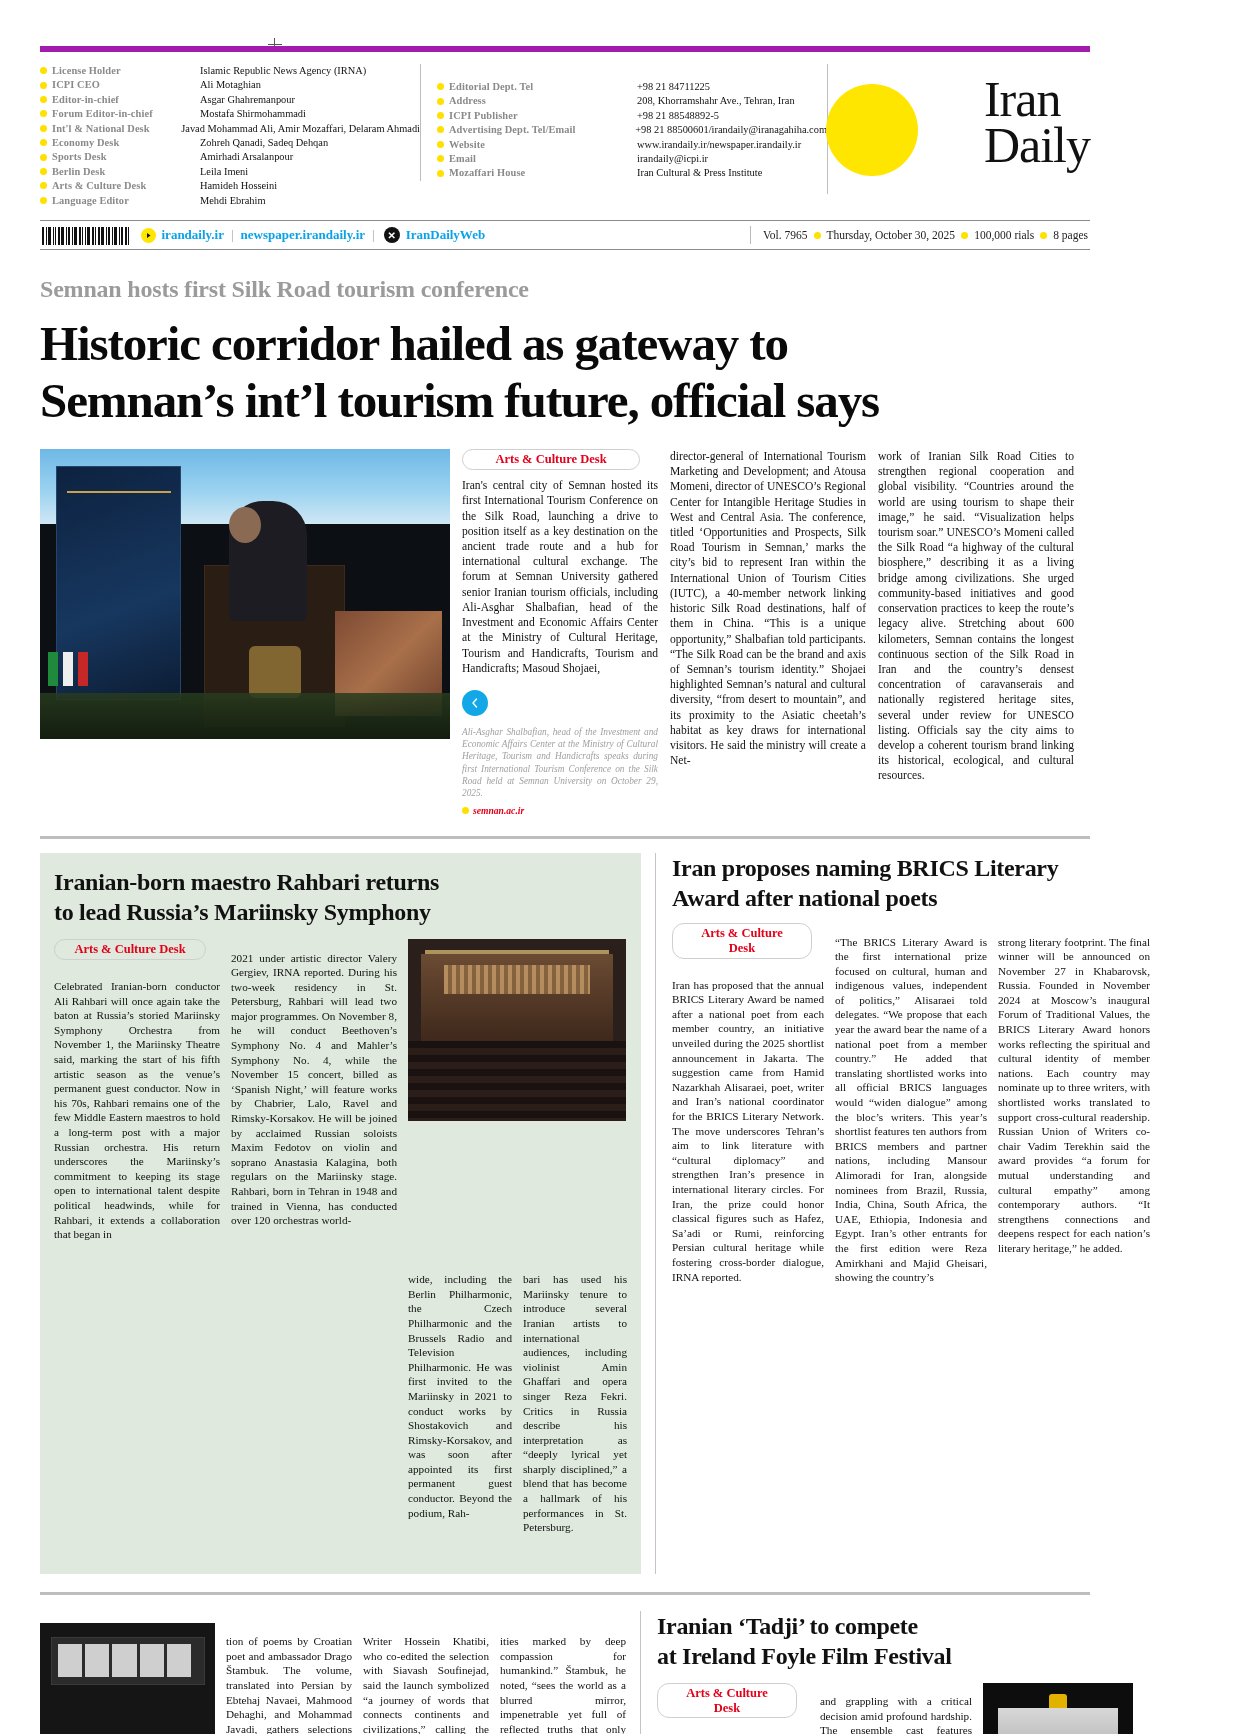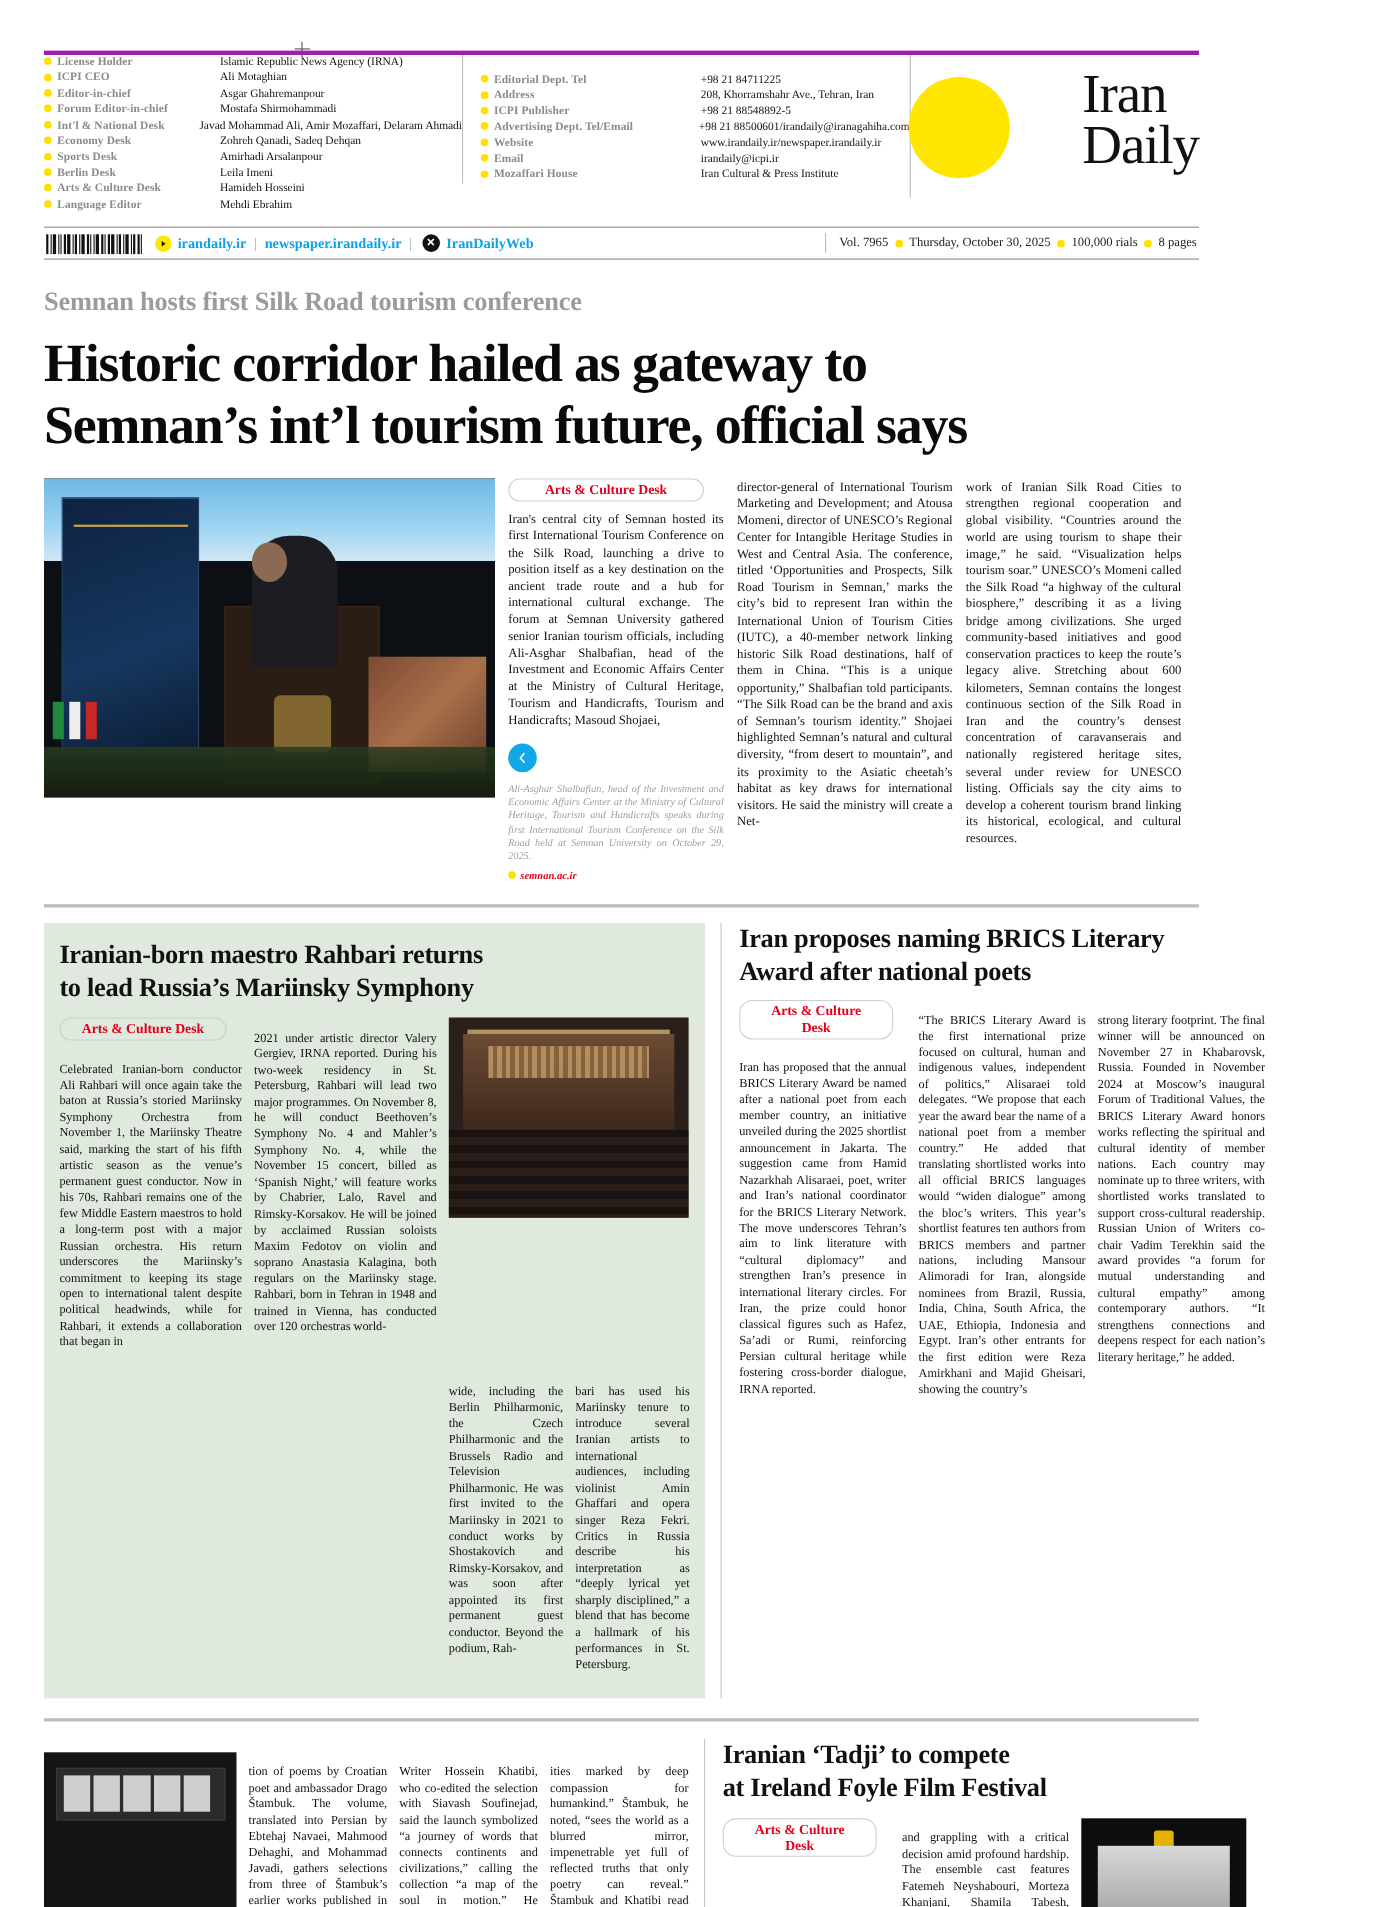--- a/index.html
+++ b/index.html
@@ -14,21 +14,21 @@
   .page{
     position:absolute;
     left:40px; top:46px;
     width:1050px;
     }
   .crop-mark{position:absolute;left:268px;top:38px;width:14px;height:14px;}
   .crop-mark:before{content:"";position:absolute;left:6px;top:0;width:1px;height:14px;background:#555;}
   .crop-mark:after{content:"";position:absolute;left:0;top:6px;width:14px;height:1px;background:#555;}
 
   
-  .masthead{display:flex;align-items:flex-start;border-top:4px solid #a21caf;}
+  .masthead{display:flex;align-items:flex-start;border-top:6px solid #a21caf;padding-top:12px;}
   .mh-col{flex:0 0 auto;}
   .mh-col.c1{width:380px;}
   .mh-col.c2{width:390px;border-left:1px solid #bdbdbd;padding-left:16px;padding-top:16px;}
   .mh-col.c3{flex:1 1 auto;border-left:1px solid #bdbdbd;padding-left:10px;position:relative;height:130px;}
   .mh-row{display:flex;font-size:10.4px;line-height:14.4px;}
   .mh-label{width:160px;color:#8a8a8a;font-weight:bold;letter-spacing:.1px;white-space:nowrap;}
   .mh-col.c2 .mh-label{width:200px;}
   .mh-value{color:#111;white-space:nowrap;}
   .dot{display:inline-block;width:7px;height:7px;border-radius:50%;background:#ffe000;margin-right:5px;vertical-align:middle;position:relative;top:-1px;}
 
@@ -78,21 +78,21 @@
   .deskpill.wide{width:178px;text-align:center;box-sizing:border-box;}
   .arrow-btn{width:26px;height:26px;border-radius:50%;background:#12a7e6;display:flex;align-items:center;justify-content:center;margin:14px 0 10px 0;}
   .caption{font-size:9.3px;line-height:12.2px;color:#a0a0a0;font-style:italic;text-align:justify;}
   .srcline{font-size:9.6px;color:#e2001a;font-style:italic;font-weight:bold;margin-top:4px;}
   .srcline .d{width:7px;height:7px;border-radius:50%;background:#ffe000;display:inline-block;margin-right:4px;}
 
   .hr-thick{border-top:3px solid #bdbdbd;margin:18px 0 0 0;}
 
   
   .mid{display:flex;margin-top:14px;}
-  .mid-left{width:619px;background:#dfe9dd;padding:14px 14px 12px 14px;box-sizing:border-box;}
+  .mid-left{width:619px;background:#dfe9dd;padding:14px 14px 28px 14px;box-sizing:border-box;}
   .mid-right{flex:1 1 auto;padding-left:16px;border-left:1px solid #c4c4c4;margin-left:14px;}
   .sec-head{font-size:24px;line-height:30px;font-weight:bold;letter-spacing:-.3px;color:#111;}
   .mid-cols{display:flex;gap:11px;margin-top:12px;}
   .mcol{width:166px;font-size:11.2px;line-height:14.6px;text-align:justify;}
   .orch-photo{width:218px;height:182px;background:#2a1f1a;position:relative;overflow:hidden;}
   .orch-stage{position:absolute;left:6%;top:8%;right:6%;height:52%;background:linear-gradient(180deg,#6b4b33,#3a2519);}
   .orch-pipes{position:absolute;left:12%;top:12%;right:12%;height:30%;background:repeating-linear-gradient(90deg,#caa06a 0 4px,#8e6a42 4px 8px);opacity:.8;}
   .orch-seats{position:absolute;left:0;right:0;bottom:0;height:44%;background:repeating-linear-gradient(180deg,#1a1210 0 7px,#2b1e18 7px 14px);}
   .orch-lights{position:absolute;left:8%;top:6%;width:84%;height:4px;background:#e8c57a;opacity:.7;}
 

